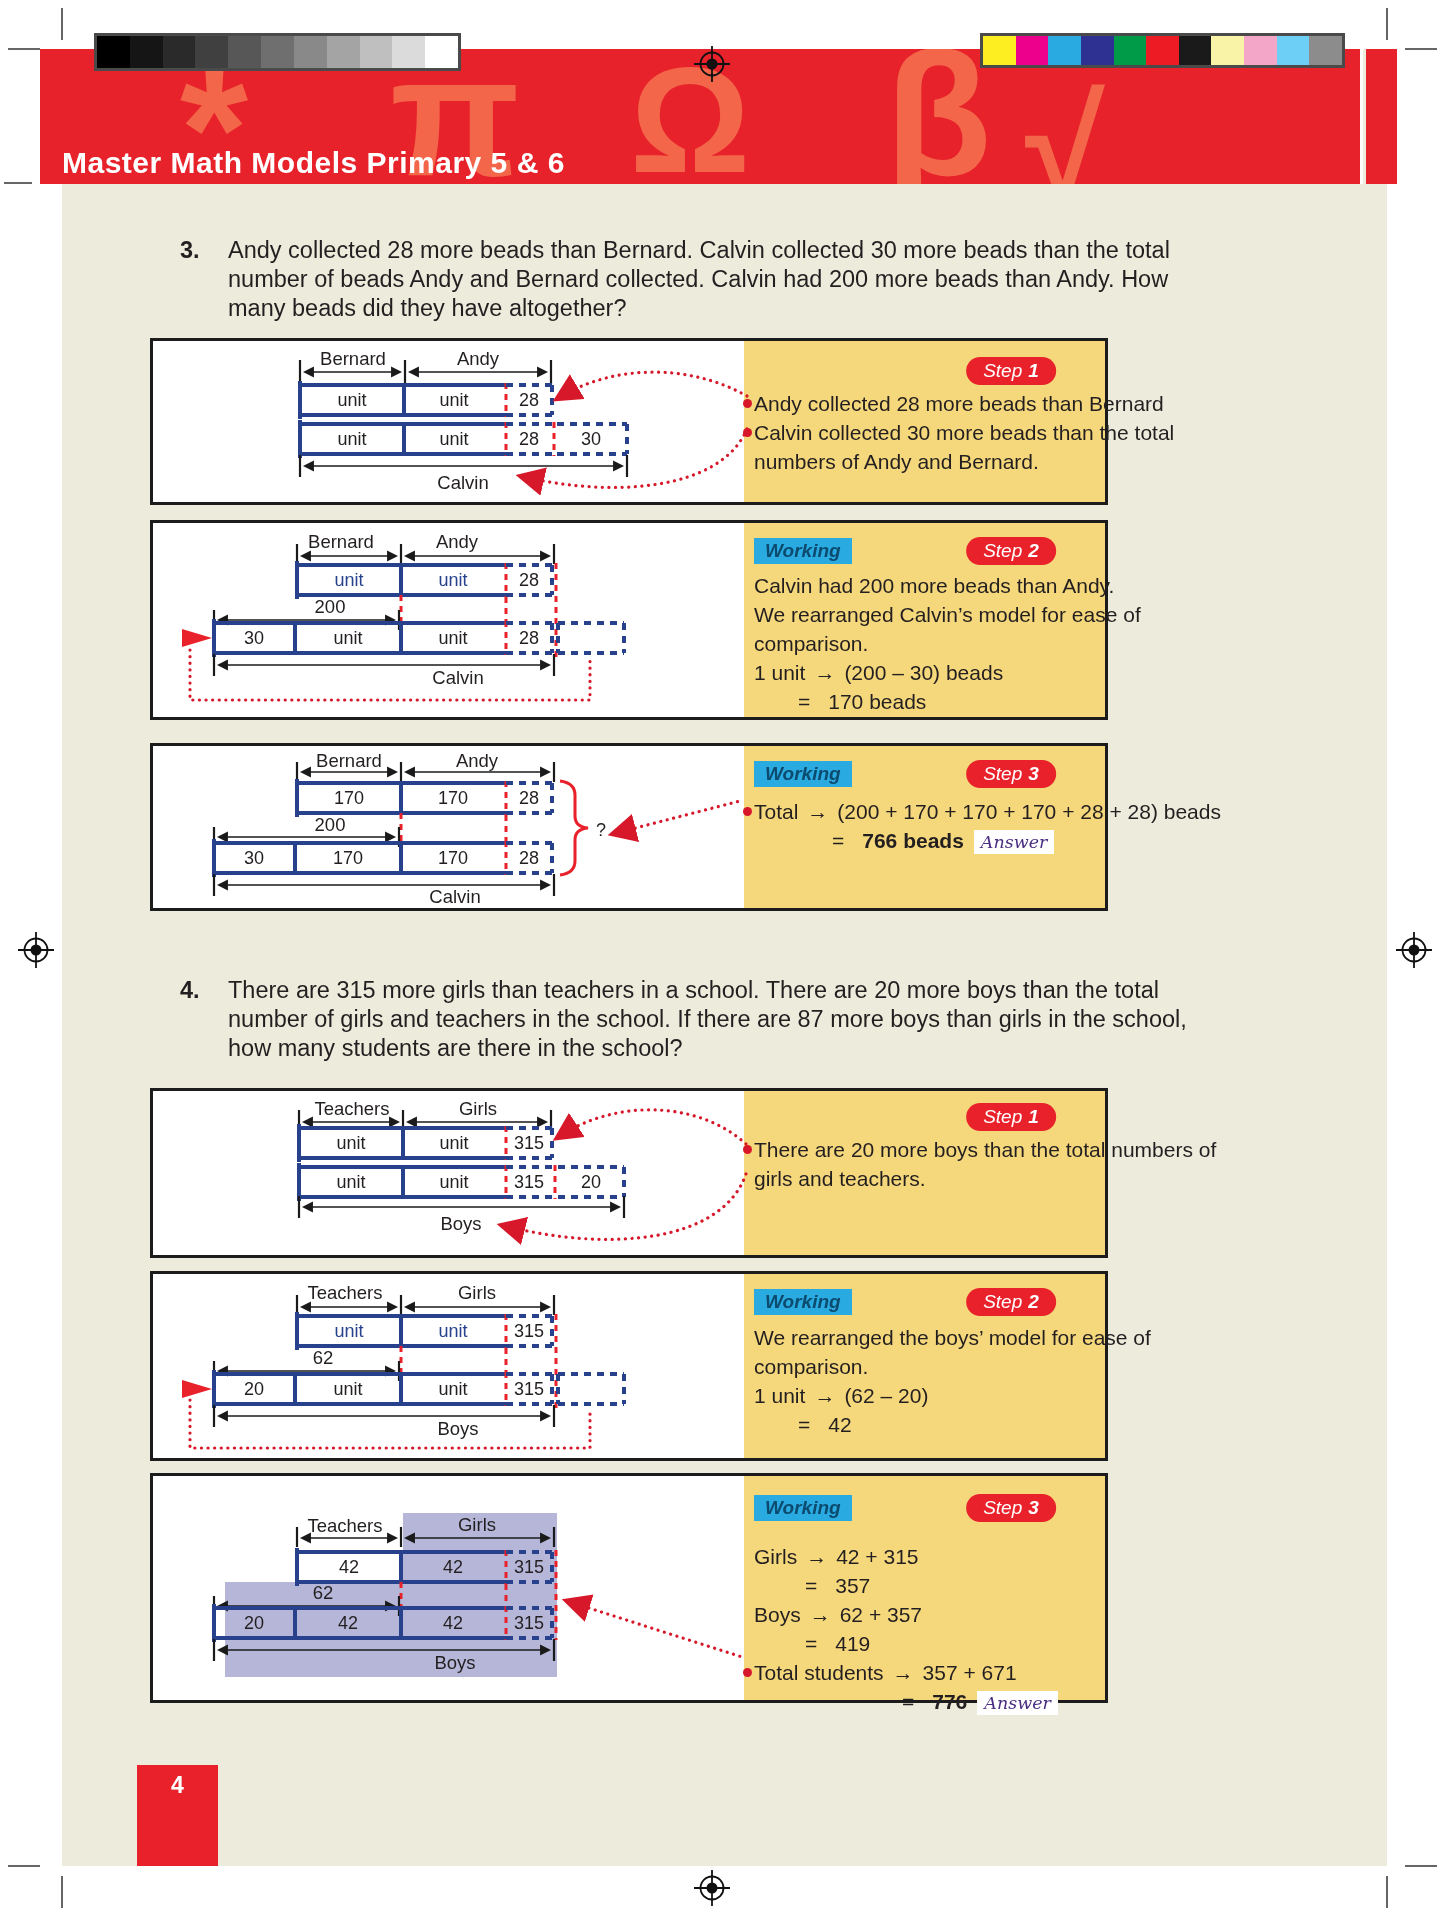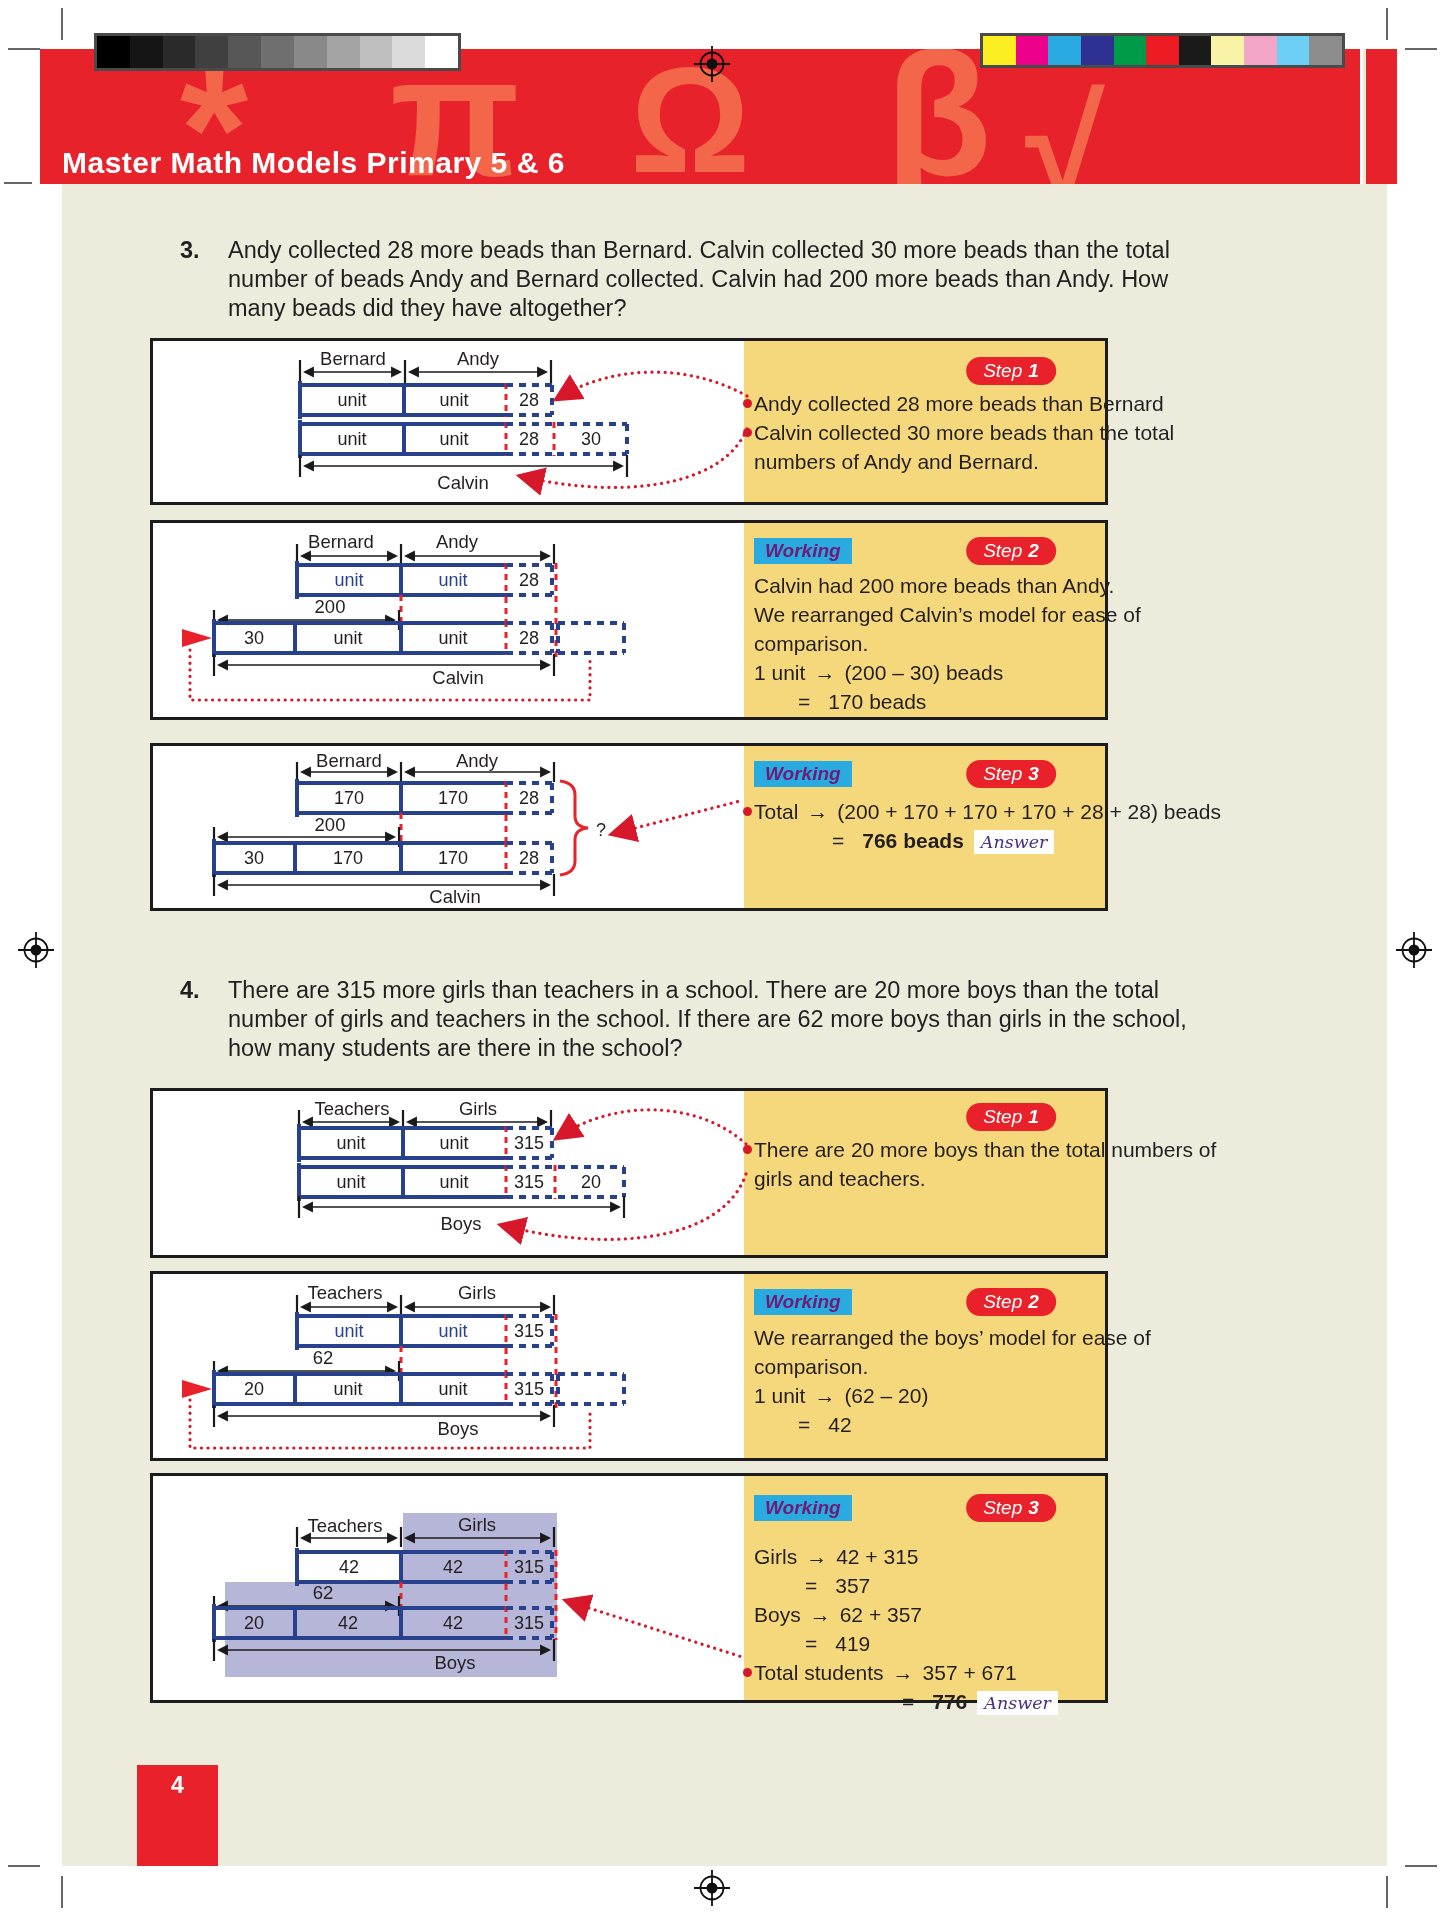--- a/index.html
+++ b/index.html
@@ -20,21 +20,21 @@
   .colorbar{left:980px;top:33px;width:365px;height:35px;}
 
   .question{position:absolute;left:180px;width:1120px;font-size:23.5px;line-height:29px;}
   .qnum{position:absolute;left:0;top:0;font-weight:bold;}
   .qtext{margin-left:48px;white-space:nowrap;}
 
   .stepbox{position:absolute;left:150px;width:958px;border:3px solid #1c1c1c;background:#fff;box-sizing:border-box;}
   .ypanel{position:absolute;left:591px;top:0;right:0;bottom:0;background:#f6d87c;}
   .ycontent{position:absolute;left:591px;width:534px;}
   .badges{position:relative;height:30px;}
-  .workbadge{position:absolute;left:10px;top:1px;background:#29abe2;color:#701a75;
+  .workbadge{position:absolute;left:10px;top:1px;background:#29abe2;color:#0c4a6e;
              font-style:italic;font-weight:bold;font-size:19px;padding:2px 11px;}
   .stepbadge{position:absolute;left:50%;transform:translateX(-50%);top:0;background:#e8212a;color:#fff;
              font-style:italic;font-size:19px;padding:3px 17px;border-radius:16px;white-space:nowrap;}
   .stepbadge .snum{font-weight:bold;margin-left:6px;}
   .ylines{font-size:21px;line-height:29px;padding-left:10px;position:relative;}
   .yline{position:relative;white-space:nowrap;}
   .bdot{position:absolute;left:-11px;top:10px;width:9px;height:9px;border-radius:50%;background:#d6182a;display:block;}
   .warr{font-weight:bold;margin:0 9px;}
   .eq44{padding-left:44px;} .eq51{padding-left:51px;} .eq78{padding-left:78px;} .eq148{padding-left:148px;}
   .eqv{margin-left:18px;}
@@ -151,21 +151,21 @@
       <div class="yline"><i class="bdot"></i><span>Total</span><span class="warr">→</span><span>(200 + 170 + 170 + 170 + 28 + 28) beads</span></div>
       <div class="yline eq78"><span>=</span><b class="eqv">766 beads</b><span class="chip">Answer</span></div>
     </div>
   </div>
 </div>
 
 <div class="question" style="top:976px;">
   <span class="qnum">4.</span>
   <div class="qtext">
     <div>There are 315 more girls than teachers in a school. There are 20 more boys than the total</div>
-    <div>number of girls and teachers in the school. If there are 62 more boys than girls in the school,</div>
+    <div>number of girls and teachers in the school. If there are 87 more boys than girls in the school,</div>
     <div>how many students are there in the school?</div>
   </div>
 </div>
 
 <div class="stepbox" style="top:1088px;height:170px;">
   <div class="ypanel"></div>
   <div class="ycontent" style="top:12px;">
     <div class="badges">
       <span class="stepbadge"><span>Step</span><span class="snum">1</span></span>
     </div>

